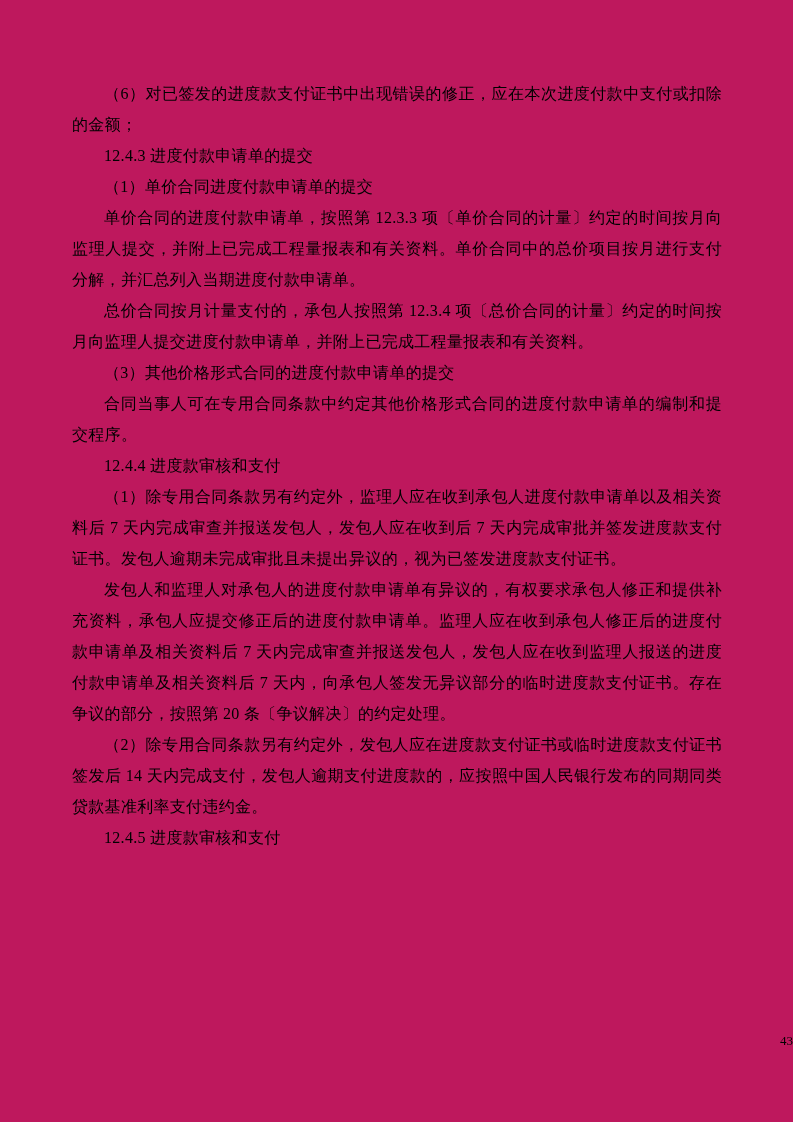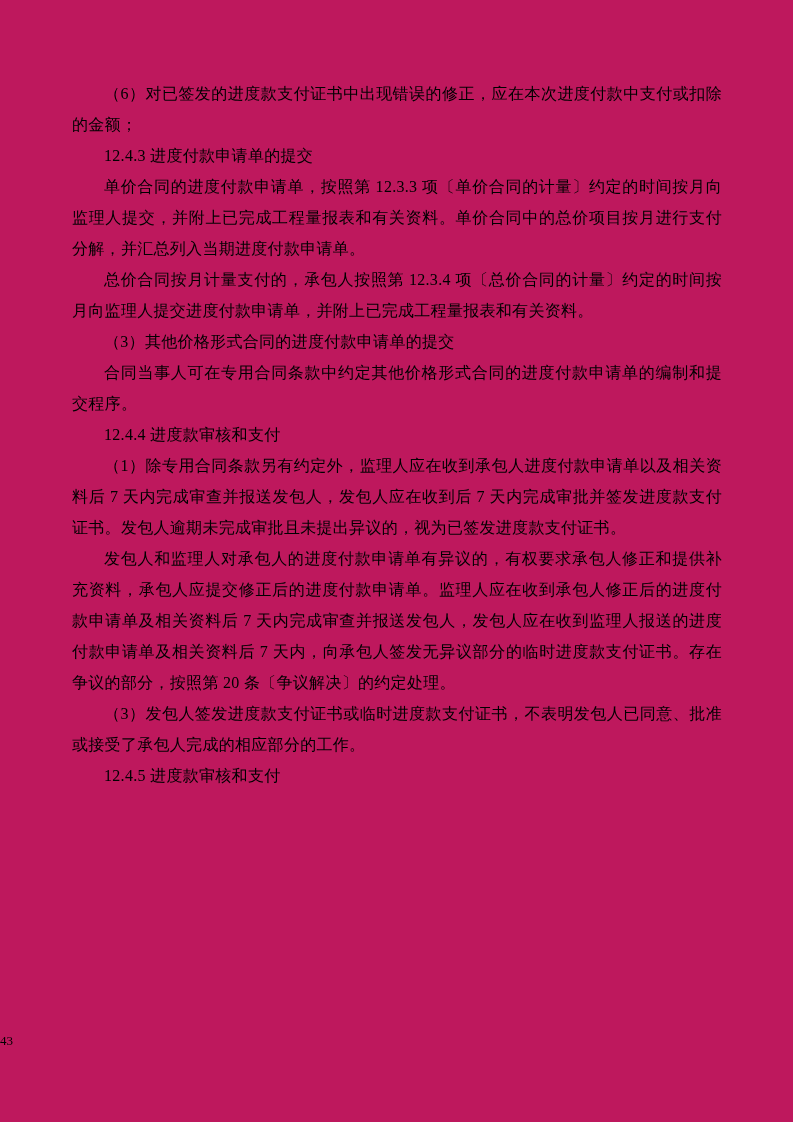--- a/index.html
+++ b/index.html
@@ -31,37 +31,38 @@
     margin: 0;
     padding: 0;
     text-indent: 2em;
     word-break: break-all;
   }
   .page-number {
     position: absolute;
     top: 1033px;
     left: 0;
     width: 100%;
-    text-align: left;
+    text-align: right;
     font-size: 13px;
     line-height: 16px;
     color: #000000;
   }
 </style>
 </head>
 <body>
 
 <div class="page">
   <div class="content">
     <p>（6）对已签发的进度款支付证书中出现错误的修正，应在本次进度付款中支付或扣除的金额；</p>
     <p>12.4.3 进度付款申请单的提交</p>
+    <p>（1）单价合同进度付款申请单的提交</p>
     <p>单价合同的进度付款申请单，按照第 12.3.3 项〔单价合同的计量〕约定的时间按月向监理人提交，并附上已完成工程量报表和有关资料。单价合同中的总价项目按月进行支付分解，并汇总列入当期进度付款申请单。</p>
     <p>总价合同按月计量支付的，承包人按照第 12.3.4 项〔总价合同的计量〕约定的时间按月向监理人提交进度付款申请单，并附上已完成工程量报表和有关资料。</p>
     <p>（3）其他价格形式合同的进度付款申请单的提交</p>
     <p>合同当事人可在专用合同条款中约定其他价格形式合同的进度付款申请单的编制和提交程序。</p>
     <p>12.4.4 进度款审核和支付</p>
     <p>（1）除专用合同条款另有约定外，监理人应在收到承包人进度付款申请单以及相关资料后 7 天内完成审查并报送发包人，发包人应在收到后 7 天内完成审批并签发进度款支付证书。发包人逾期未完成审批且未提出异议的，视为已签发进度款支付证书。</p>
     <p>发包人和监理人对承包人的进度付款申请单有异议的，有权要求承包人修正和提供补充资料，承包人应提交修正后的进度付款申请单。监理人应在收到承包人修正后的进度付款申请单及相关资料后 7 天内完成审查并报送发包人，发包人应在收到监理人报送的进度付款申请单及相关资料后 7 天内，向承包人签发无异议部分的临时进度款支付证书。存在争议的部分，按照第 20 条〔争议解决〕的约定处理。</p>
-    <p>（3）发包人签发进度款支付证书或临时进度款支付证书，不表明发包人已同意、批准或接受了承包人完成的相应部分的工作。</p>
+    <p>（2）除专用合同条款另有约定外，发包人应在进度款支付证书或临时进度款支付证书签发后 14 天内完成支付，发包人逾期支付进度款的，应按照中国人民银行发布的同期同类贷款基准利率支付违约金。</p>
     <p>12.4.5 进度款审核和支付</p>
   </div>
   <div class="page-number">43</div>
 </div>
 
 </body></html>

